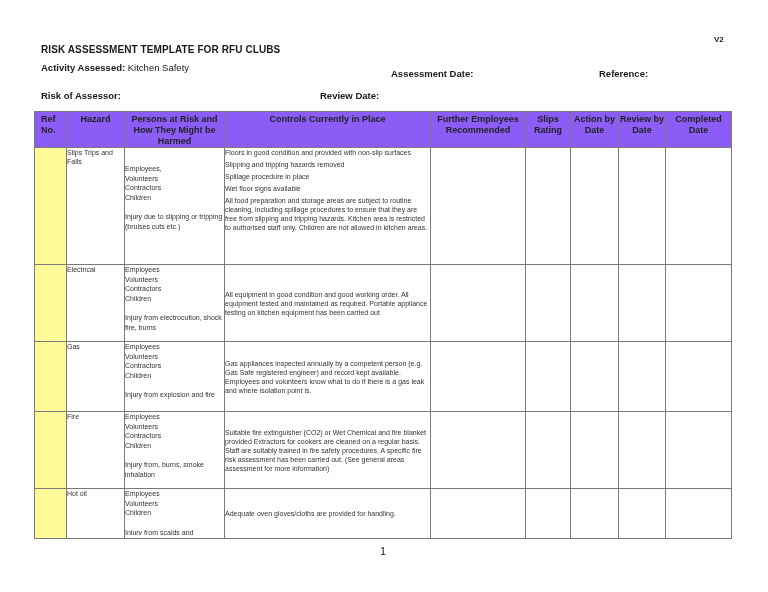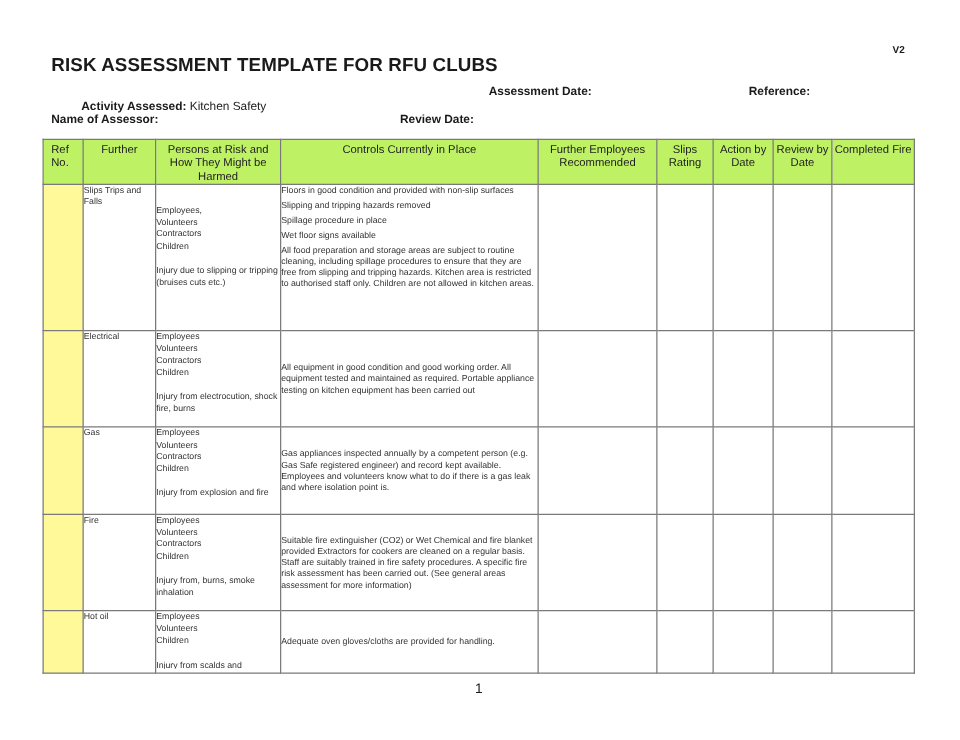--- a/index.html
+++ b/index.html
@@ -1,32 +1,32 @@
 <!DOCTYPE html>
 <html><head>
 <meta charset="utf-8">
 <style>
   html, body { margin: 0; padding: 0; background: #ffffff; }
   body { width: 768px; height: 592px; position: relative; overflow: hidden;
          font-family: "Liberation Sans", sans-serif; color: #1a1a1a; }
   .abs { position: absolute; }
   .version { left: 714px; top: 35px; font-size: 8px; font-weight: bold; }
-  .title { left: 41px; top: 44px; font-size: 15px; font-weight: bold; letter-spacing: 0.1px; }
+  .title { left: 41px; top: 44px; font-size: 10px; font-weight: bold; letter-spacing: 0.1px; }
   .meta { font-size: 9.5px; }
   .meta b { font-weight: bold; }
-  .meta-activity { left: 41px; top: 80px; margin-left: 24px; }
+  .meta-activity { left: 41px; top: 62px; }
   .meta-assessdate { left: 391px; top: 68px; font-weight: bold; }
   .meta-reference { left: 599px; top: 68px; font-weight: bold; }
   .meta-assessor { left: 41px; top: 90px; font-weight: bold; }
   .meta-review { left: 320px; top: 90px; font-weight: bold; }
 
   table.risk { position: absolute; left: 34px; top: 111px; border-collapse: collapse;
                table-layout: fixed; font-size: 7px; }
   table.risk th, table.risk td { border: 1px solid #7a7a7a; padding: 0; vertical-align: top; }
-  table.risk th { background: #bef264; font-weight: normal; font-size: 9px; text-align: center;
+  table.risk th { background: #8b5cf6; font-weight: bold; font-size: 9px; text-align: center;
                   padding-top: 2px; line-height: 11px; height: 33px; color: #222; }
   table.risk th.left { text-align: left; padding-left: 9px; }
   td.refcell { background: #fff99a; }
   td.hazard { vertical-align: middle; padding-left: 4px; line-height: 9px; color: #333; }
   td.persons { padding: 2px 4px; line-height: 9.5px; color: #333; }
   td.controls { padding: 2px 4px; line-height: 9px; color: #333; }
   td.controls.middle { vertical-align: middle; }
   .harm { margin-top: 10px; }
   .ctrl-item { margin-bottom: 3px; }
   .pagenum { left: 380px; top: 545px; font-size: 11px; }
@@ -36,46 +36,46 @@
 
 <div class="abs version">V2</div>
 <div class="abs title">RISK ASSESSMENT TEMPLATE FOR RFU CLUBS</div>
 
 <div class="abs meta meta-activity">
   <b>Activity Assessed:</b>
   <span>Kitchen Safety</span>
 </div>
 <div class="abs meta meta-assessdate">Assessment Date:</div>
 <div class="abs meta meta-reference">Reference:</div>
-<div class="abs meta meta-assessor">Name of Assessor:</div>
+<div class="abs meta meta-assessor">Risk of Assessor:</div>
 <div class="abs meta meta-review">Review Date:</div>
 
 <table class="risk">
   <colgroup>
     <col style="width:32px">
       <col style="width:58px">
       <col style="width:100px">
       <col style="width:206px">
     <col style="width:95px">
       <col style="width:45px">
       <col style="width:48px">
       <col style="width:47px">
       <col style="width:66px">
   </colgroup>
   <thead>
     <tr>
       <th class="left" style="padding-left:6px;">Ref No.</th>
-      <th>Further</th>
+      <th>Hazard</th>
       <th>Persons at Risk and How They Might be Harmed</th>
       <th>Controls Currently in Place</th>
       <th>Further Employees Recommended</th>
       <th>Slips Rating</th>
       <th>Action by Date</th>
       <th>Review by Date</th>
-      <th>Completed Fire</th>
+      <th>Completed Date</th>
     </tr>
   </thead>
   <tbody>
 
     <tr style="height:117px;">
       <td class="refcell"></td>
       <td class="hazard" style="padding-bottom:40px;">Slips Trips and Falls</td>
       <td class="persons" style="padding-top:16px;">
         <div>Employees,</div>
         <div>Volunteers</div>

